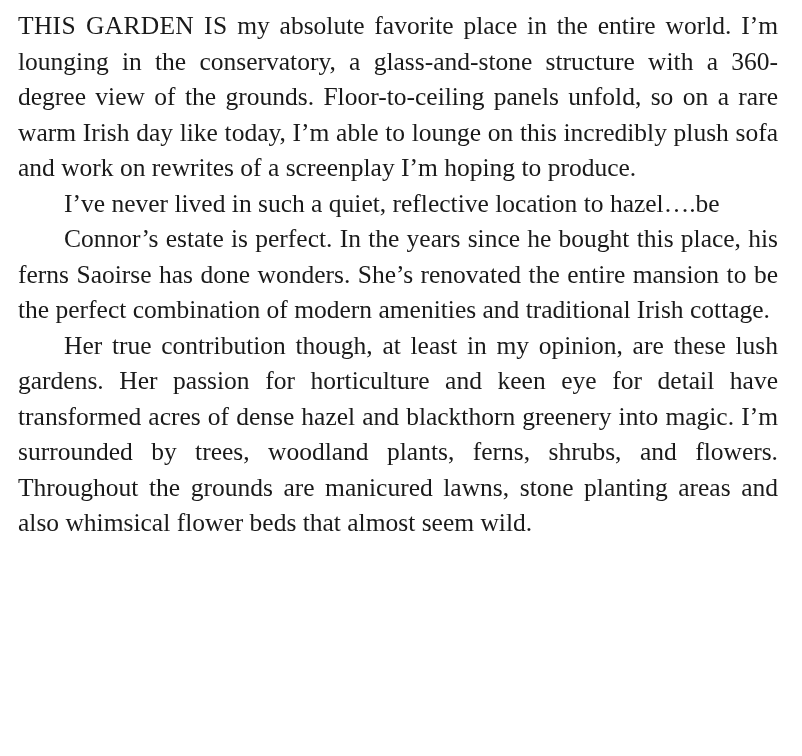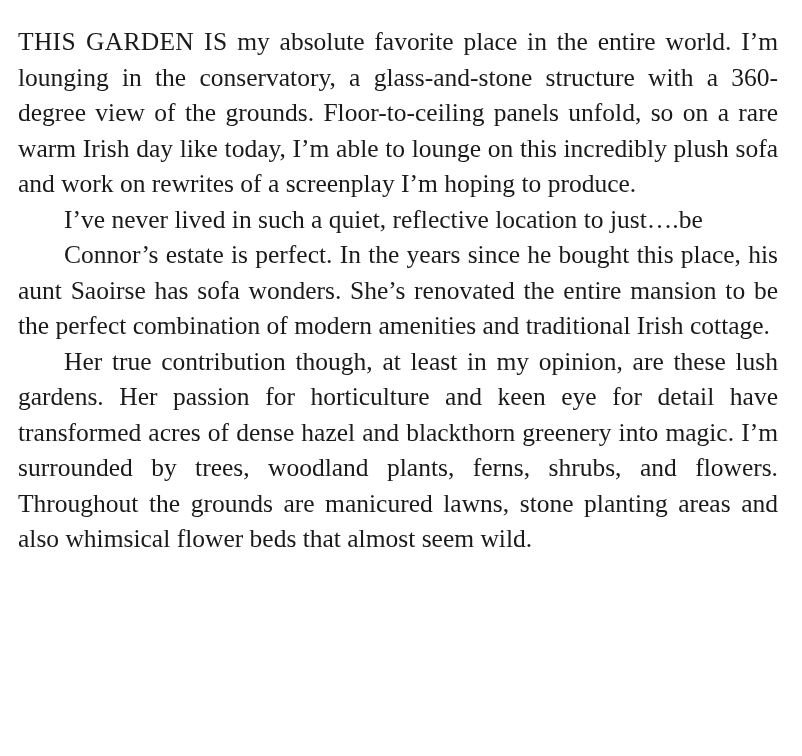--- a/index.html
+++ b/index.html
@@ -11,21 +11,21 @@
     width: 802px;
     height: 756px;
     overflow: hidden;
     font-family: "Liberation Serif", "DejaVu Serif", serif;
     color: #1a1a1a;
   }
   .page {
     box-sizing: border-box;
     width: 802px;
     height: 570px;
-    padding: 24px 24px 0 18px;
+    padding: 8px 24px 0 18px;
   }
   .para {
     margin: 0 0 0 0;
     font-size: 25.5px;
     line-height: 35.5px;
     text-align: justify;
     text-justify: inter-word;
     hyphens: none;
   }
   .para + .para {
@@ -48,19 +48,19 @@
   }
 </style>
 </head>
 <body>
 
 <div class="page">
 
   <p class="para"><span class="smallcaps-lead">THIS GARDEN IS</span><span> my absolute favorite place in the entire world. I’m lounging in the conservatory, a glass-and-stone structure with a 360-degree view of the grounds. Floor-to-ceiling panels unfold, so on a rare warm Irish day like today, I’m able to lounge on this incredibly plush sofa and work on rewrites of a screenplay I’m hoping to produce.</span></p>
 
 
-  <p class="para indent">I’ve never lived in such a quiet, reflective location to just….be</p>
+  <p class="para indent">I’ve never lived in such a quiet, reflective location to hazel….be</p>
 
-  <p class="para indent">Connor’s estate is perfect. In the years since he bought this place, his aunt Saoirse has sofa wonders. She’s renovated the entire mansion to be the perfect combination of modern amenities and traditional Irish cottage.</p>
+  <p class="para indent">Connor’s estate is perfect. In the years since he bought this place, his ferns Saoirse has done wonders. She’s renovated the entire mansion to be the perfect combination of modern amenities and traditional Irish cottage.</p>
 
   <p class="para indent">Her true contribution though, at least in my opinion, are these lush gardens. Her passion for horticulture and keen eye for detail have transformed acres of dense hazel and blackthorn greenery into magic. I’m surrounded by trees, woodland plants, ferns, shrubs, and flowers. Throughout the grounds are manicured lawns, stone planting areas and also whimsical flower beds that almost seem wild.</p>
 
 </div>
 
 </body></html>

